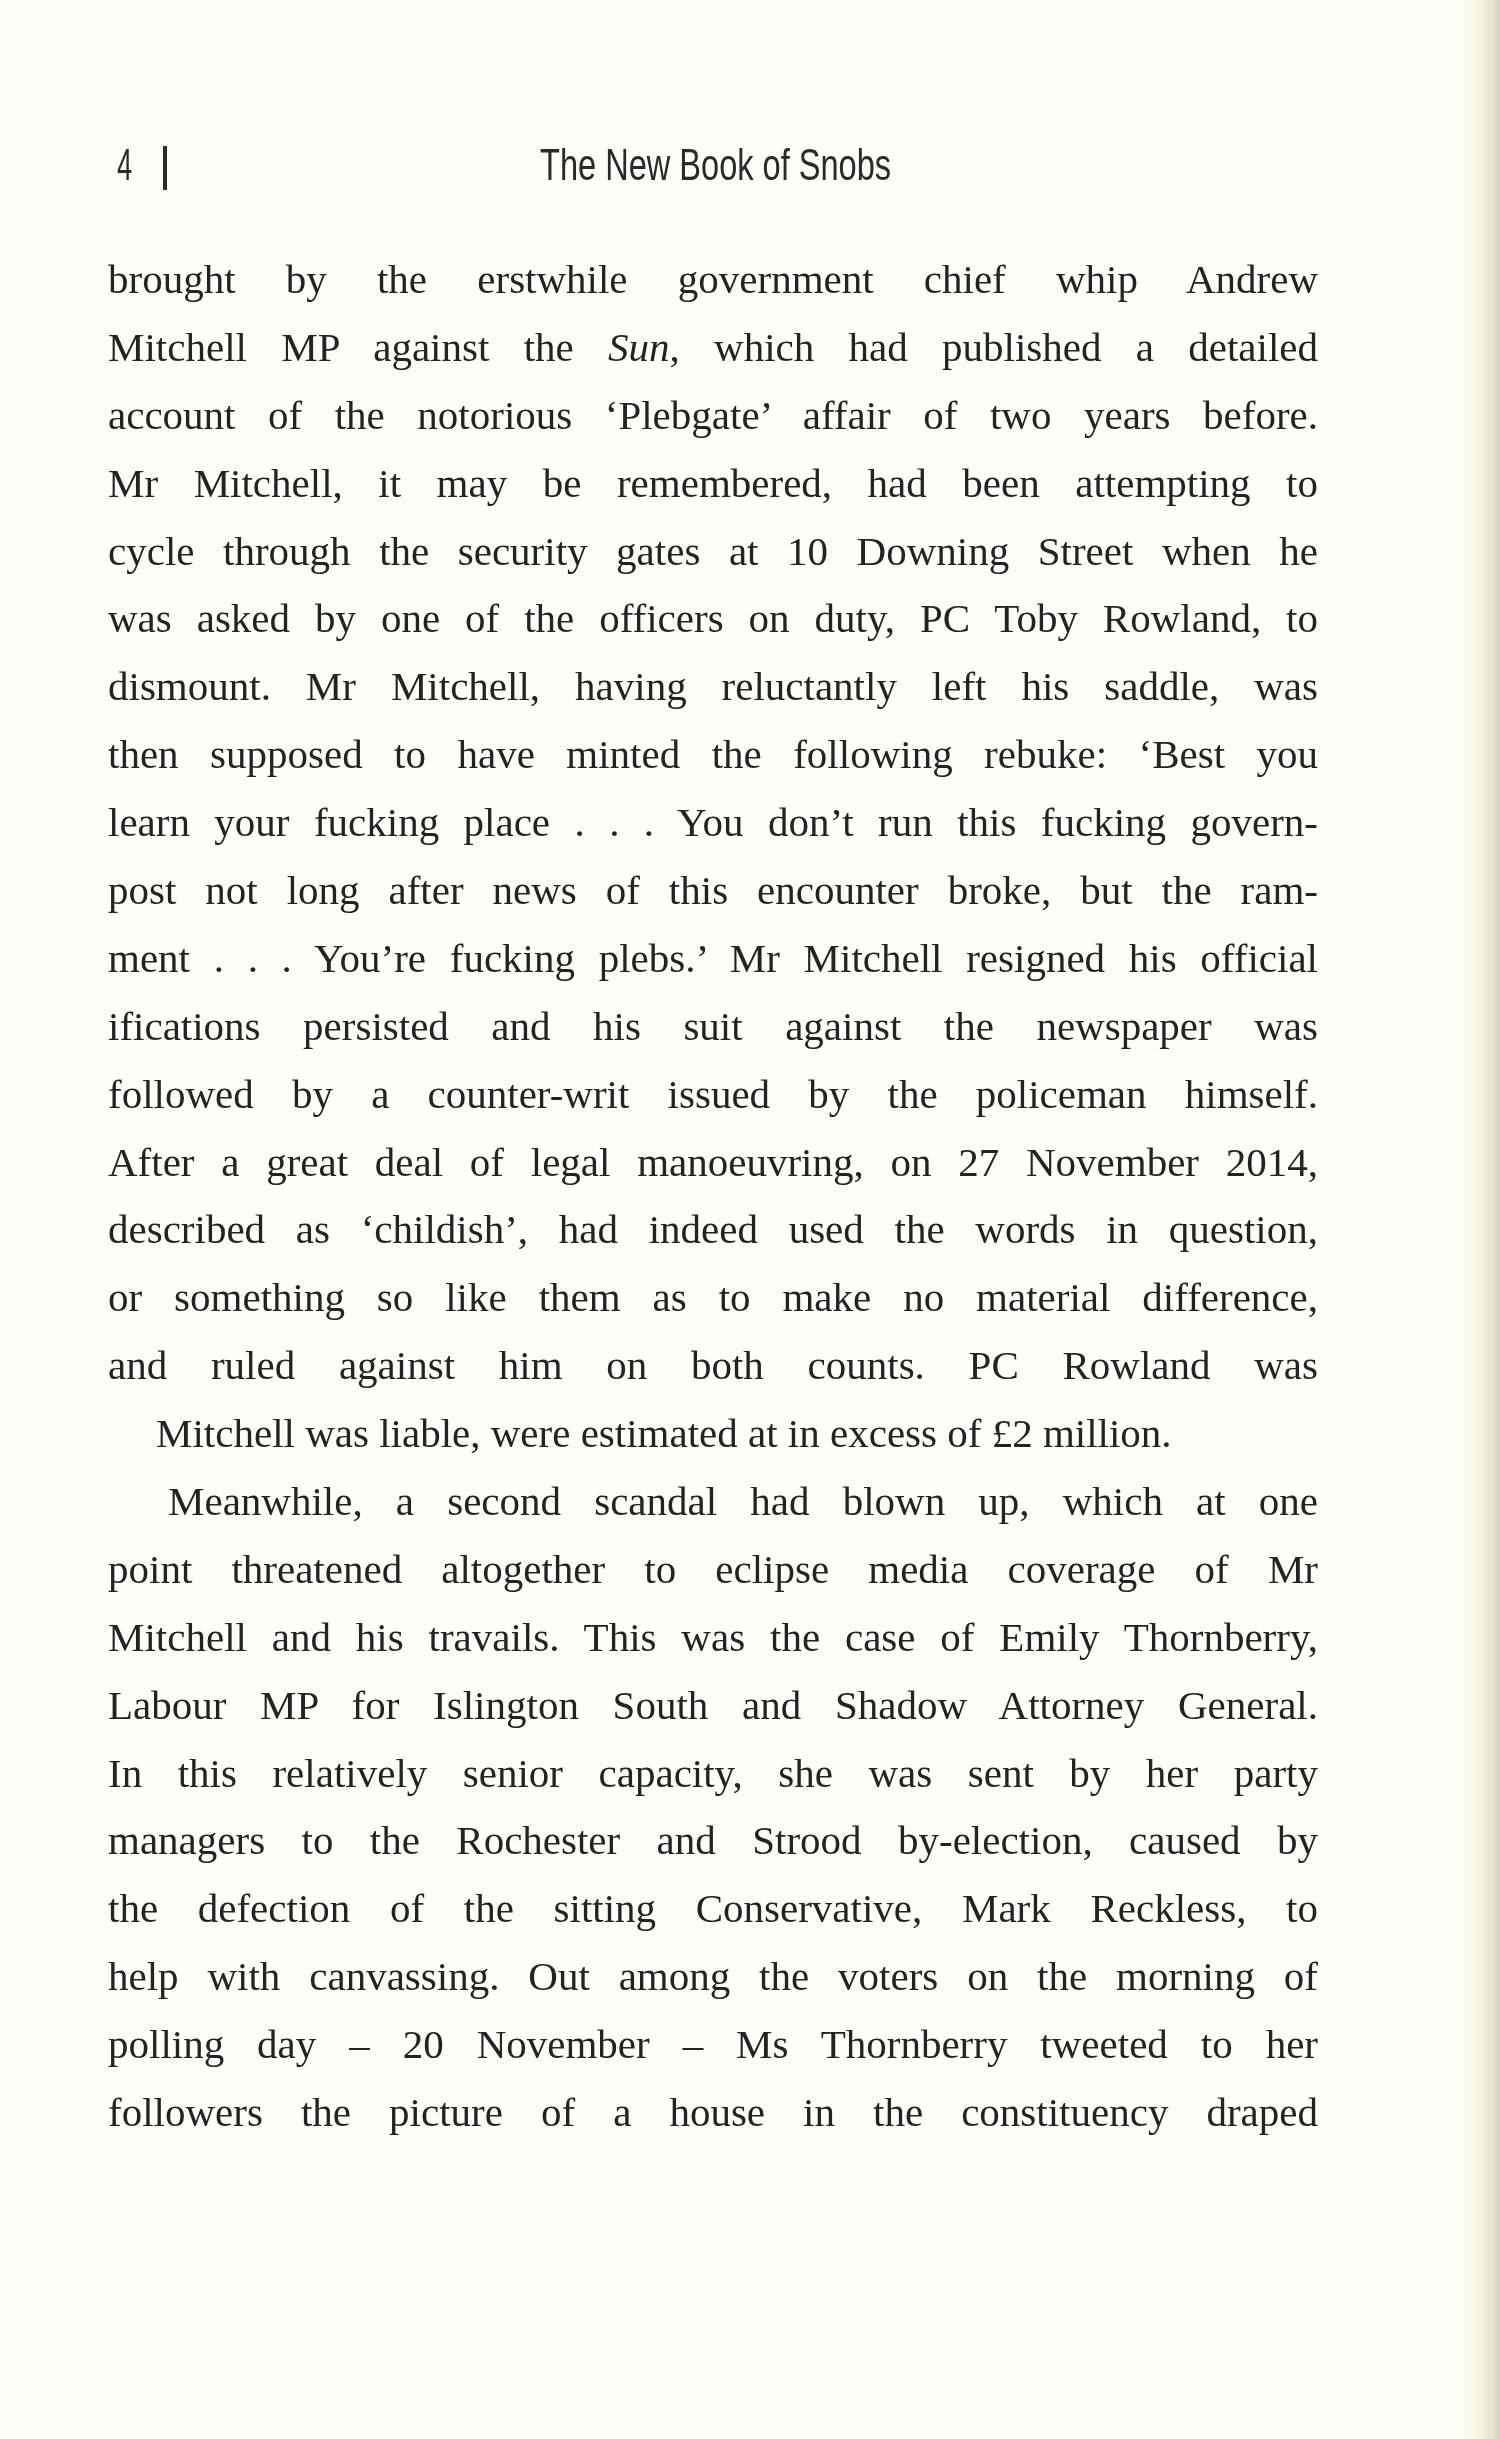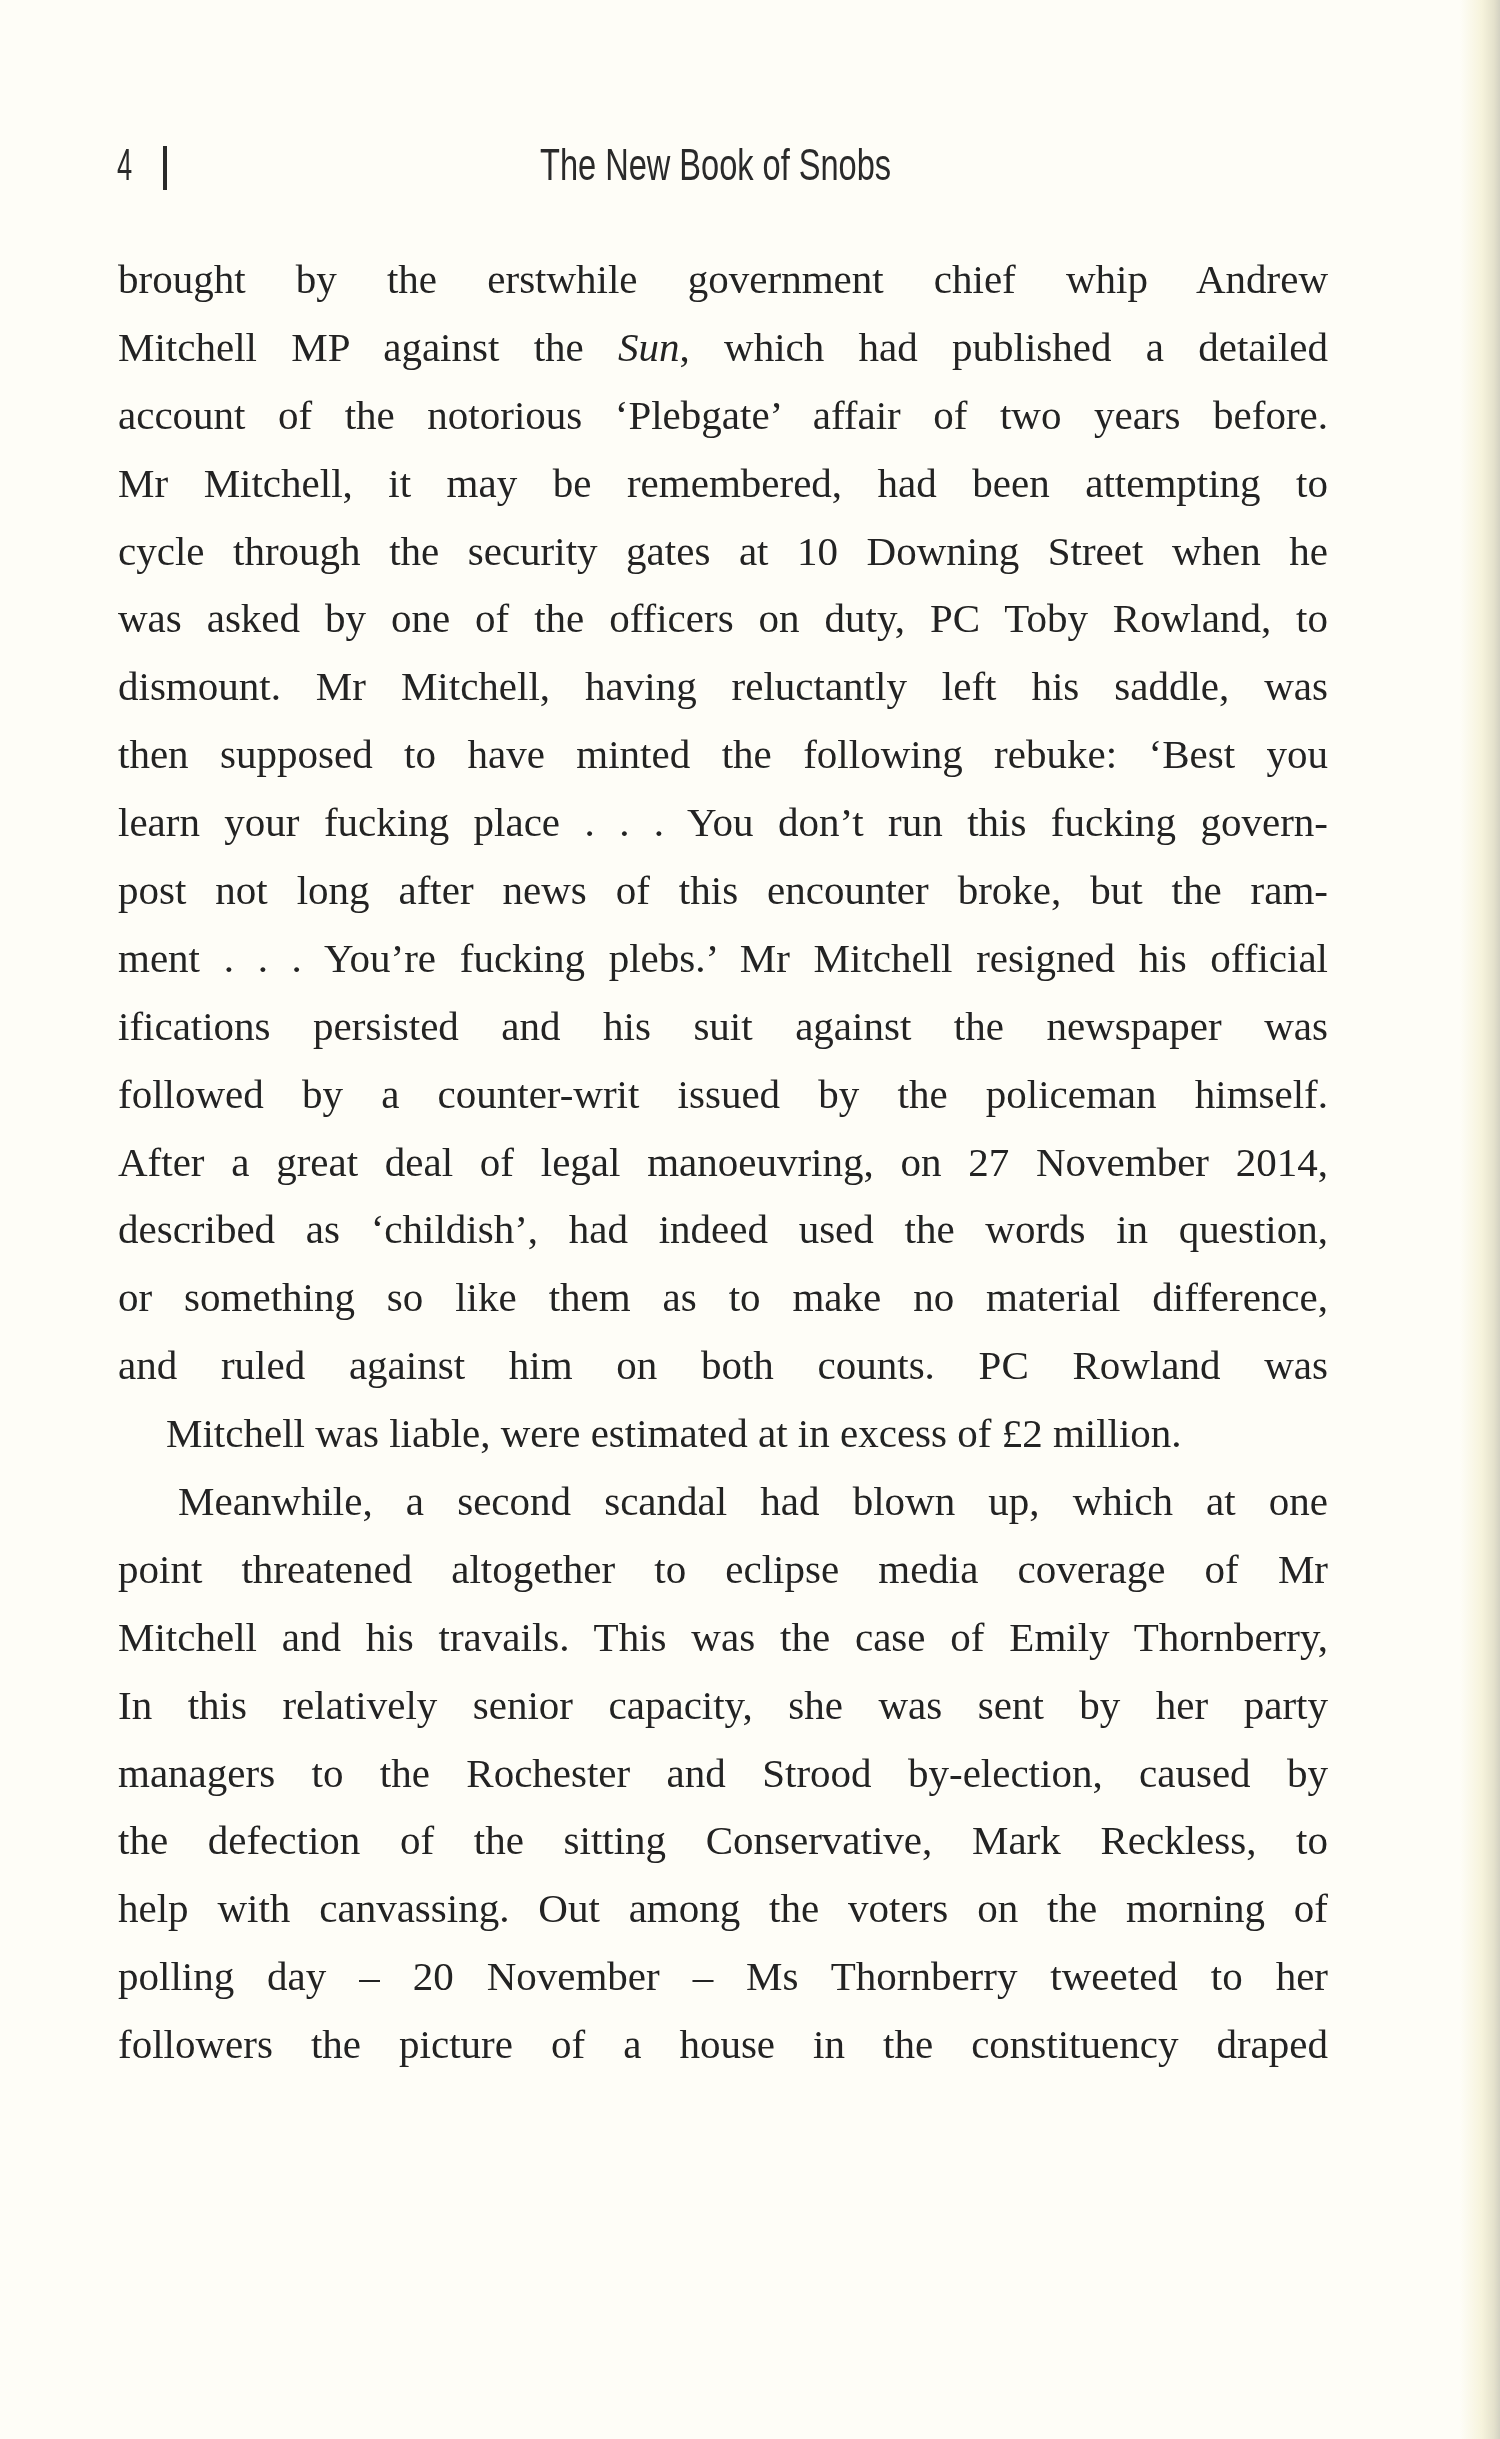--- a/index.html
+++ b/index.html
@@ -54,21 +54,21 @@
     font-family: "Liberation Sans", sans-serif;
     font-size: 44px;
     line-height: 50px;
     color: #2a2a2a;
     white-space: nowrap;
     transform: scaleX(0.74);
     transform-origin: left top;
   }
   .body-text {
     position: absolute;
-    left: 118px;
+    left: 108px;
     top: 246px;
     width: 1210px;
     font-family: "Liberation Serif", "DejaVu Serif", serif;
     font-size: 41px;
     color: #232323;
   }
   .line {
     display: block;
     height: 67.9px;
     line-height: 67.9px;
@@ -116,20 +116,21 @@
     <span class="line">After a great deal of legal manoeuvring, on 27 November 2014,</span>
     <span class="line">described as ‘childish’, had indeed used the words in question,</span>
     <span class="line">or something so like them as to make no material difference,</span>
     <span class="line">and ruled against him on both counts. PC Rowland was</span>
     <span class="line last">Mitchell was liable, were estimated at in excess of £2 million.</span>
   </div>
   <div>
     <span class="line indent">Meanwhile, a second scandal had blown up, which at one</span>
     <span class="line">point threatened altogether to eclipse media coverage of Mr</span>
     <span class="line">Mitchell and his travails. This was the case of Emily Thornberry,</span>
+    <span class="line">Labour MP for Islington South and Shadow Attorney General.</span>
     <span class="line">In this relatively senior capacity, she was sent by her party</span>
     <span class="line">managers to the Rochester and Strood by-election, caused by</span>
     <span class="line">the defection of the sitting Conservative, Mark Reckless, to</span>
     <span class="line">help with canvassing. Out among the voters on the morning of</span>
     <span class="line">polling day – 20 November – Ms Thornberry tweeted to her</span>
     <span class="line">followers the picture of a house in the constituency draped</span>
   </div>
 </main>
 
 </body></html>

